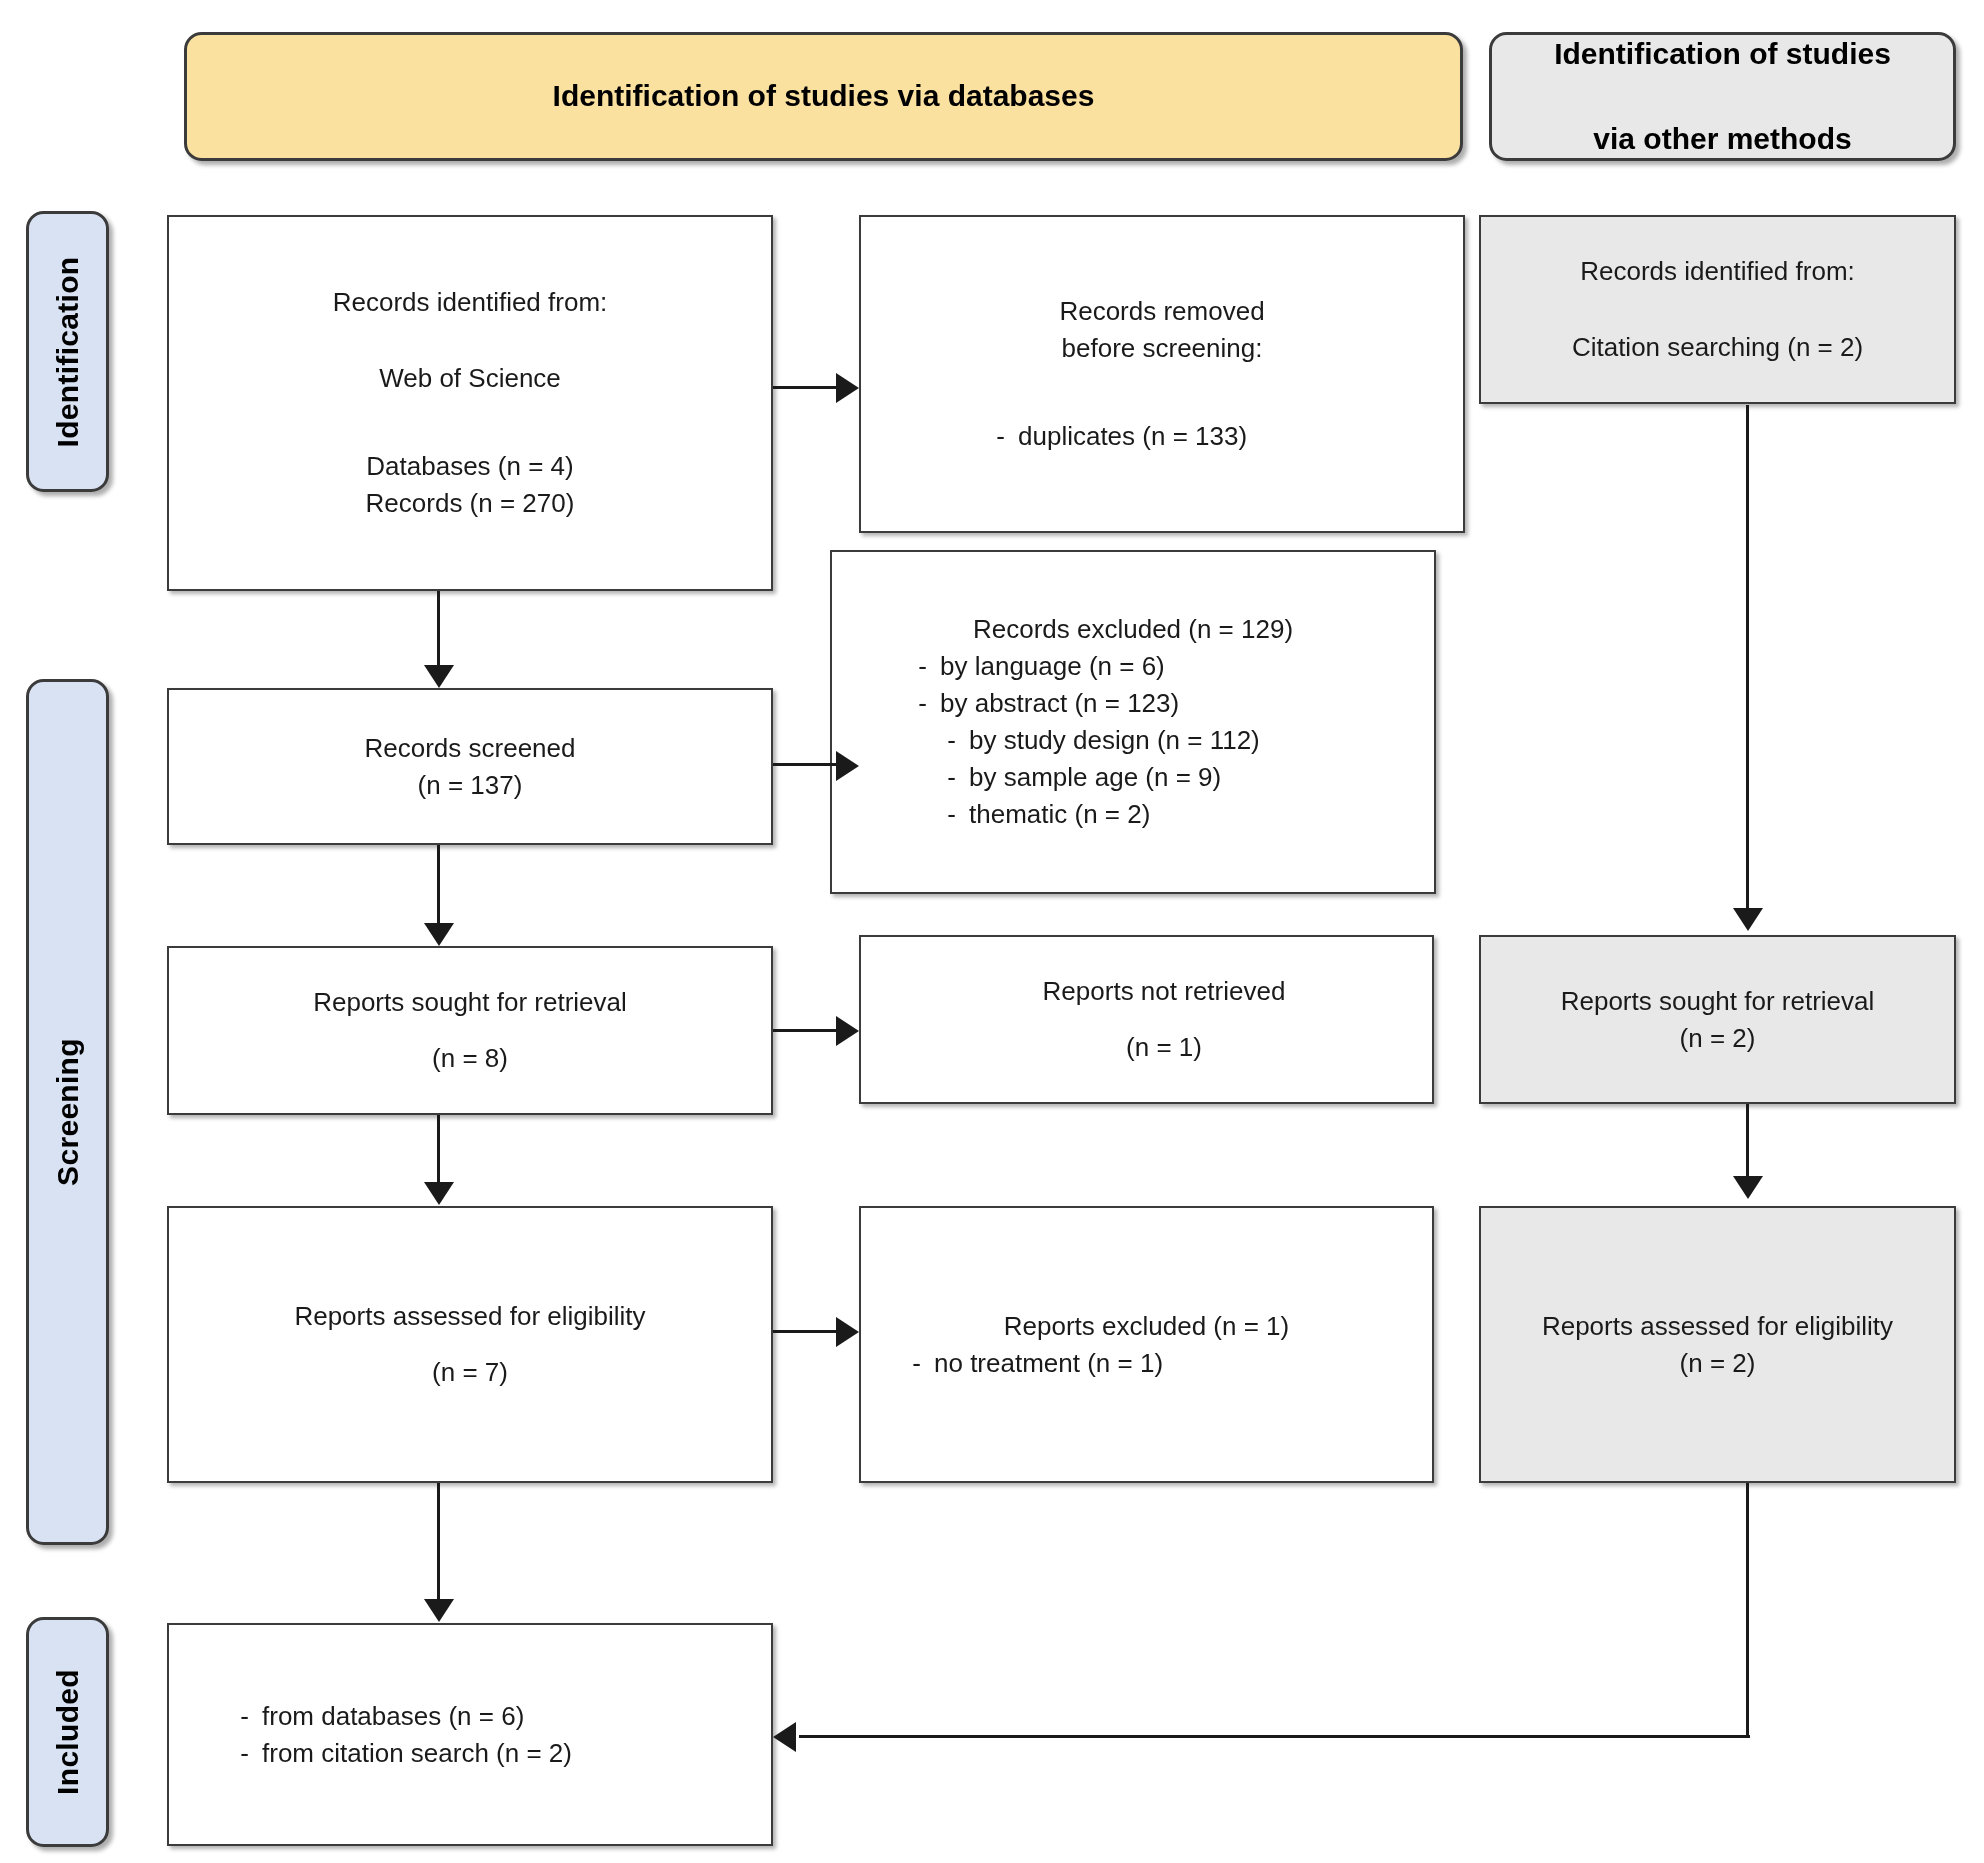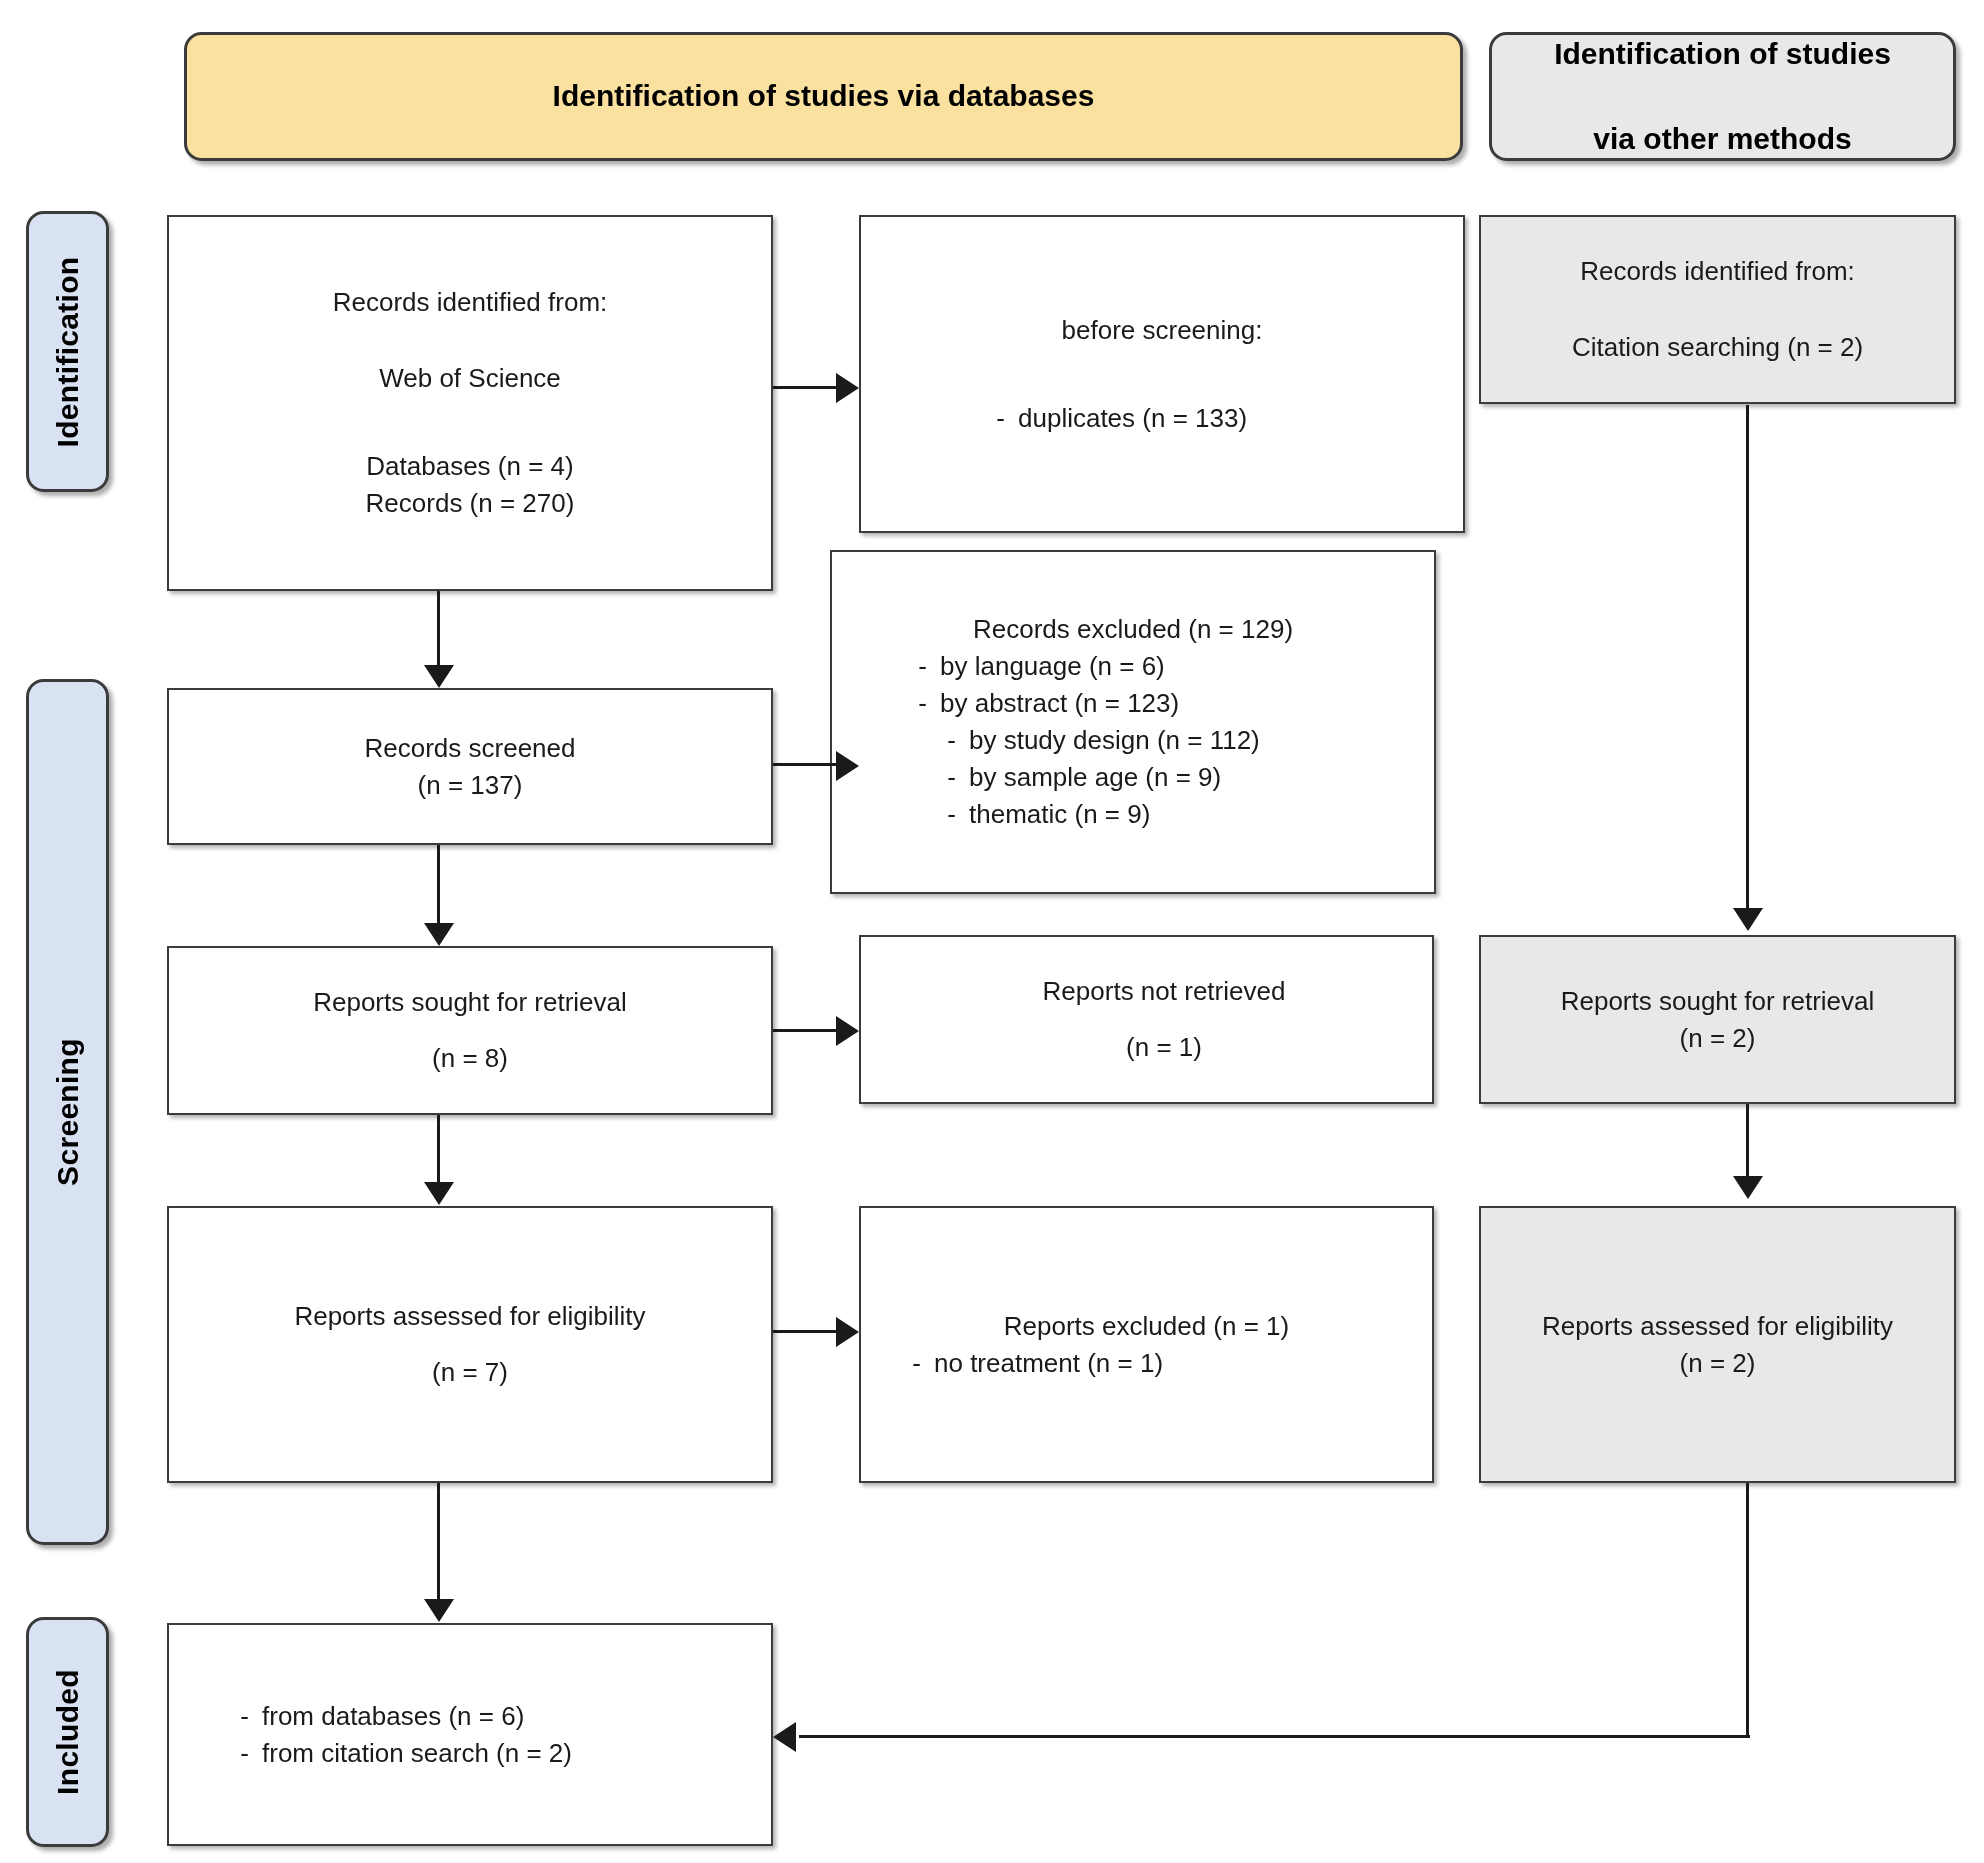--- a/index.html
+++ b/index.html
@@ -156,20 +156,21 @@
   <div class="box" style="left:167px; top:215px; width:606px; height:376px;">
     <div class="ctr pad">Records identified from:</div>
     <div class="gap-md"></div>
     <div class="ctr pad">Web of Science</div>
     <div class="gap-lg"></div>
     <div class="ctr pad">Databases (n = 4)</div>
     <div class="ctr pad">Records (n = 270)</div>
   </div>
 
   <div class="box" style="left:859px; top:215px; width:606px; height:318px;">
+    <div class="ctr pad">Records removed</div>
     <div class="ctr pad">before screening:</div>
     <div class="gap-lg"></div>
     <div class="bullet" style="padding-left:122px;">
       <span class="dash">-</span>
       <span class="txt">duplicates (n = 133)</span>
     </div>
   </div>
 
   <div class="box grey" style="left:1479px; top:215px; width:477px; height:189px;">
     <div class="ctr pad">Records identified from:</div>
@@ -195,21 +196,21 @@
     <div class="bullet indent2">
       <span class="dash">-</span>
       <span class="txt">by study design (n = 112)</span>
     </div>
     <div class="bullet indent2">
       <span class="dash">-</span>
       <span class="txt">by sample age (n = 9)</span>
     </div>
     <div class="bullet indent2">
       <span class="dash">-</span>
-      <span class="txt">thematic (n = 9)</span>
+      <span class="txt">thematic (n = 2)</span>
     </div>
   </div>
 
   <div class="box" style="left:167px; top:946px; width:606px; height:169px;">
     <div class="ctr pad">Reports sought for retrieval</div>
     <div class="gap-sm"></div>
     <div class="ctr pad">(n = 8)</div>
   </div>
 
   <div class="box" style="left:859px; top:935px; width:575px; height:169px;padding-left:35px;">

